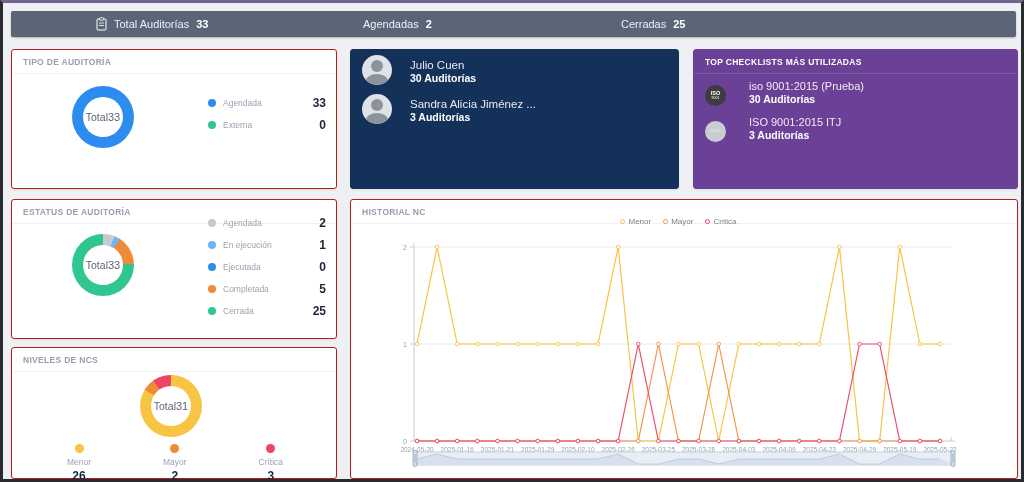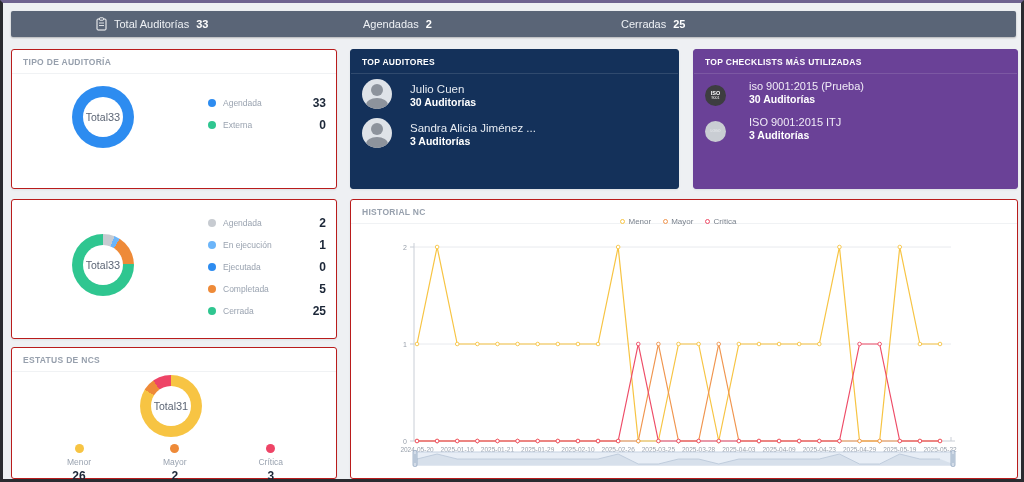--- a/index.html
+++ b/index.html
@@ -107,20 +107,21 @@
       </div>
       <div class="vrow">
         <span class="dot" style="background: rgb(47, 198, 144);"></span>
         <span class="name">Externa</span>
         <span class="num">0</span>
       </div>
     </div>
   </div>
 
   <div class="card" style="left:8px;top:196px;width:326px;height:140px;">
+    <div class="card-title">ESTATUS DE AUDITORÍA</div>
     <div class="donut" style="left: 60px; top: 34px; width: 62px; height: 62px; background: conic-gradient(rgb(199, 203, 209) 0deg, rgb(199, 203, 209) 21.8182deg, rgb(108, 181, 249) 21.8182deg, rgb(108, 181, 249) 32.7273deg, rgb(238, 138, 56) 32.7273deg, rgb(238, 138, 56) 87.2727deg, rgb(47, 198, 144) 87.2727deg, rgb(47, 198, 144) 360deg);">
       <div class="hole" style="width:40px;height:40px;">
         <span class="t">Total</span>
         <span class="n">33</span>
       </div>
     </div>
     <div class="vlegend" style="left:196px;top:12px;width:118px;">
       <div class="vrow">
         <span class="dot" style="background: rgb(199, 203, 209);"></span>
         <span class="name">Agendada</span>
@@ -143,21 +144,21 @@
       </div>
       <div class="vrow">
         <span class="dot" style="background: rgb(47, 198, 144);"></span>
         <span class="name">Cerrada</span>
         <span class="num">25</span>
       </div>
     </div>
   </div>
 
   <div class="card" style="left:8px;top:344px;width:326px;height:132px;">
-    <div class="card-title">ESTATUS DE NCS</div>
+    <div class="card-title">NIVELES DE NCS</div>
     <div class="donut" style="left: 128px; top: 27px; width: 62px; height: 62px; background: conic-gradient(rgb(247, 196, 67) 0deg, rgb(247, 196, 67) 301.935deg, rgb(238, 138, 56) 301.935deg, rgb(238, 138, 56) 325.161deg, rgb(238, 68, 102) 325.161deg, rgb(238, 68, 102) 360deg);">
       <div class="hole" style="width:40px;height:40px;">
         <span class="t">Total</span>
         <span class="n">31</span>
       </div>
     </div>
     <div class="hlegend" style="left:55px;top:96px;width:216px;justify-content:space-between;">
       <div class="hcol">
         <span class="dot" style="background: rgb(247, 196, 67);"></span>
         <span class="name">Menor</span>
@@ -170,21 +171,20 @@
       </div>
       <div class="hcol">
         <span class="dot" style="background: rgb(238, 68, 102);"></span>
         <span class="name">Crítica</span>
         <span class="num">3</span>
       </div>
     </div>
   </div>
 
   <div class="card dark" style="left:347px;top:46px;width:329px;height:140px;">
-    <div class="card-title">TOP AUDITORES</div>
     <div class="person-row">
       <div class="avatar">
           <div class="head"></div>
           <div class="shoulders"></div>
         </div>
       <div class="ptxt">
         <div class="pname">Julio Cuen</div>
         <div class="pcount">30 Auditorías</div>
       </div>
     </div>

